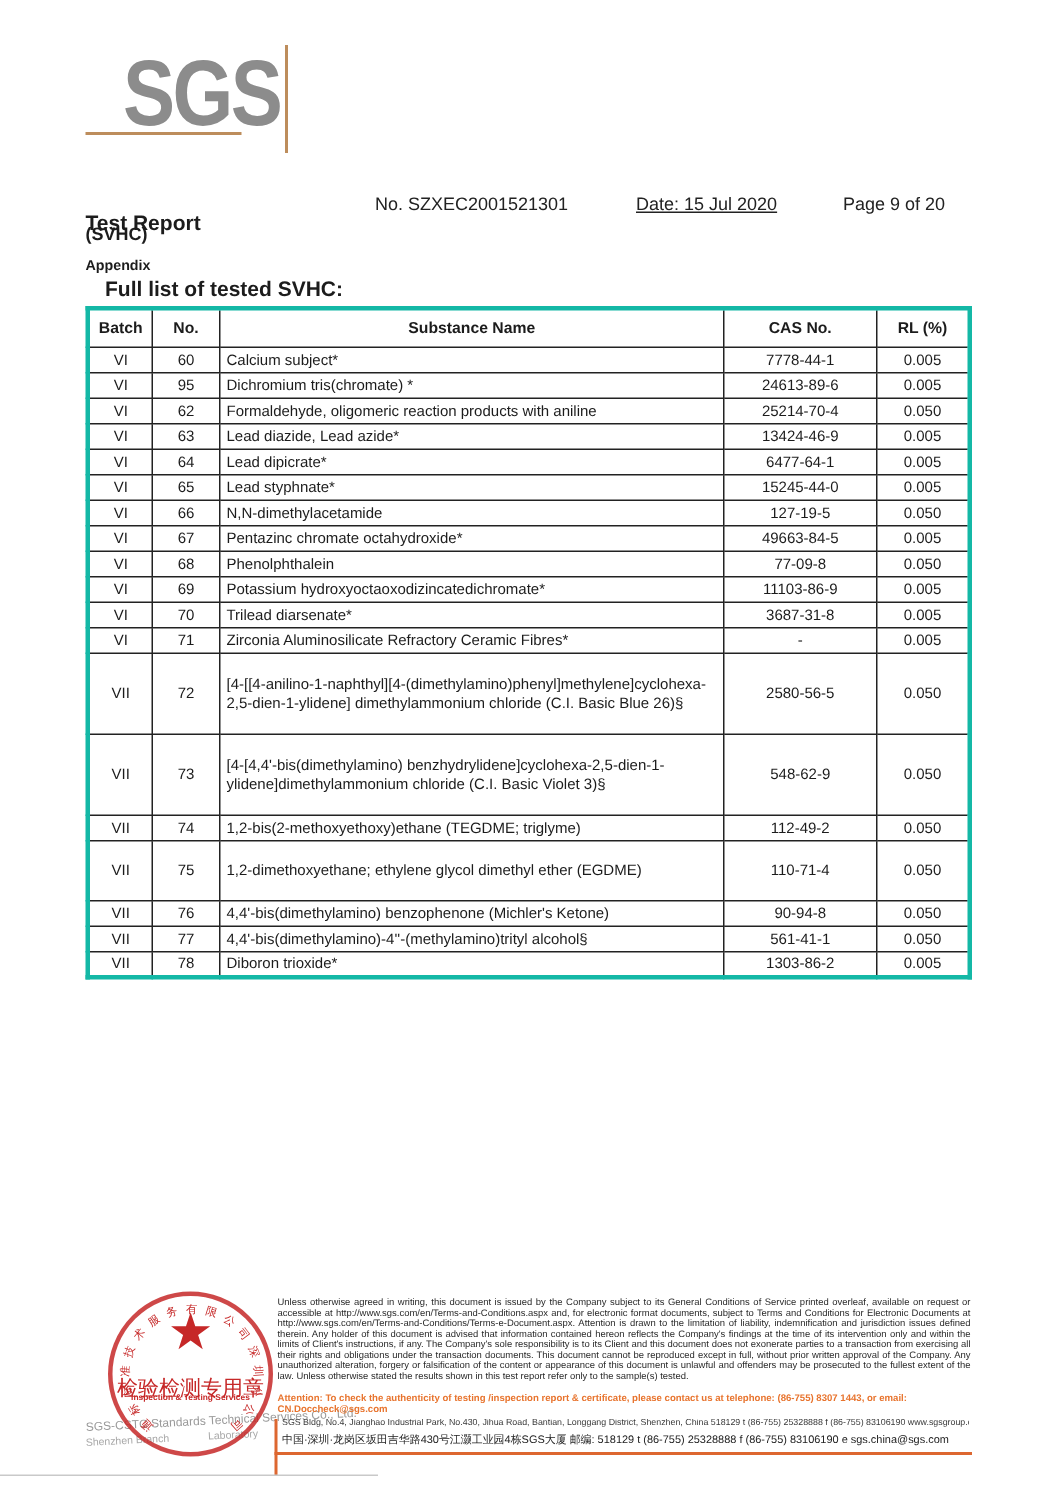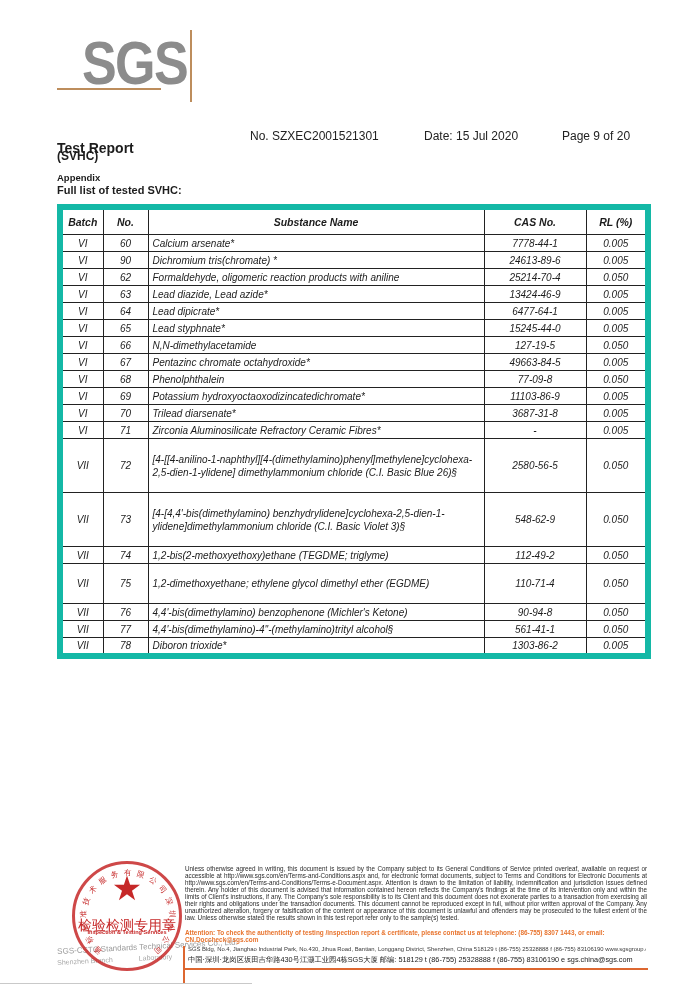--- a/index.html
+++ b/index.html
@@ -15,29 +15,29 @@
     line-height:1;letter-spacing:-2px;transform:scaleX(0.84);transform-origin:left top;
   }
   .cross-h{left:57px;top:88px;width:104px;height:2px;background:#bd8d5c;}
   .cross-v{left:190px;top:30px;width:2px;height:72px;background:#bd8d5c;}
 
   
   .title{left:57px;top:140px;font-size:14px;font-weight:bold;}
   .title2{left:57px;top:149px;font-size:12px;font-weight:bold;}
   .hmeta{top:129px;font-size:12px;color:#222;}
   .report-no{left:250px;}
-  .report-date{left:424px;}
+  .report-date{left:424px;text-decoration:underline;}
   .report-page{left:562px;text-align:center;}
   .appendix{left:57px;top:172px;font-size:9.5px;font-weight:bold;}
-  .full-list{left:57px;top:184px;font-size:11px;font-weight:bold;}
+  .full-list{left:70px;top:184px;font-size:14px;font-weight:bold;}
 
   
   table.svhc{
     position:absolute;left:57px;top:204px;width:588px;
-    border-collapse:collapse;border:6px solid #14b8a6;table-layout:fixed;font-style:italic;
+    border-collapse:collapse;border:3px solid #14b8a6;table-layout:fixed;
   }
   table.svhc th{
     border:1px solid #222;font-size:10.5px;font-weight:bold;height:24px;
     padding:0 2px;text-align:center;
   }
   table.svhc td{
     border:1px solid #222;font-size:10px;line-height:1.3;
     padding:1px 4px;text-align:center;vertical-align:middle;word-wrap:break-word;
   }
   table.svhc td.name{text-align:left;}
@@ -127,27 +127,27 @@
       <th>No.</th>
       <th>Substance Name</th>
       <th>CAS No.</th>
       <th>RL (%)</th>
     </tr>
   </thead>
   <tbody id="svhc-body">
       <tr class="r1">
         <td>VI</td>
         <td>60</td>
-        <td class="name">Calcium arsenate*</td>
+        <td class="name">Calcium subject*</td>
         <td>7778-44-1</td>
         <td>0.005</td>
       </tr>
       <tr class="r1">
         <td>VI</td>
-        <td>90</td>
+        <td>95</td>
         <td class="name">Dichromium tris(chromate) *</td>
         <td>24613-89-6</td>
         <td>0.005</td>
       </tr>
       <tr class="r1">
         <td>VI</td>
         <td>62</td>
         <td class="name">Formaldehyde, oligomeric reaction products with aniline</td>
         <td>25214-70-4</td>
         <td>0.050</td>

